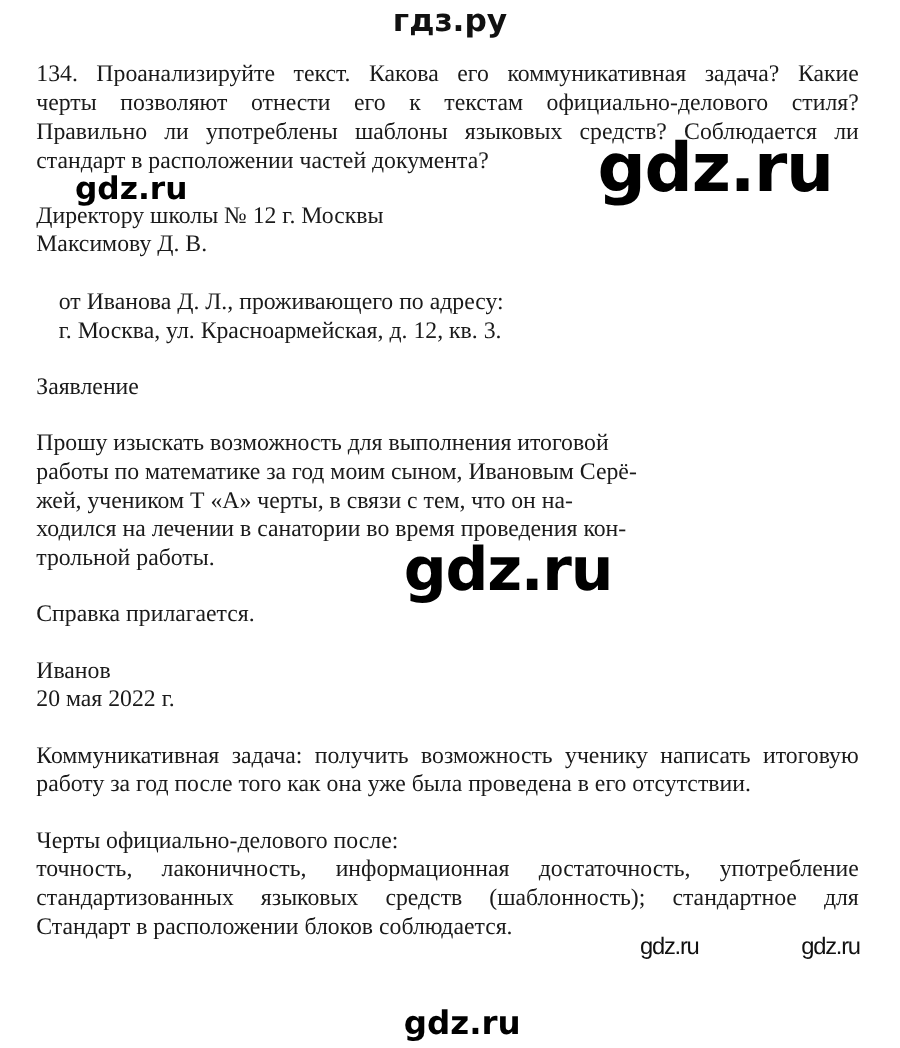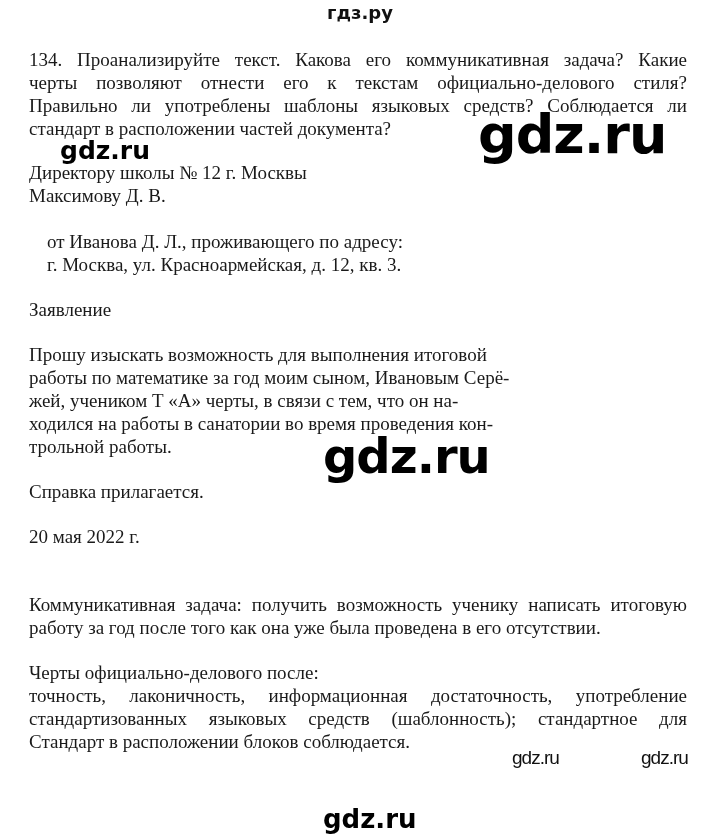--- a/index.html
+++ b/index.html
@@ -1,20 +1,20 @@
 <!DOCTYPE html>
 <html><head>
 <meta charset="utf-8">
 <style>
   html, body { margin: 0; padding: 0; background: #ffffff; }
   body { width: 720px; height: 838px; position: relative; overflow: hidden; }
   .page { position: absolute; left: 0; top: 0; width: 720px; height: 838px; background: #fff; }
   .site-header {
     position: absolute; left: 0; top: 2px; width: 720px; text-align: center;
-    font-family: "DejaVu Sans", sans-serif; font-weight: bold; font-size: 18px; color: #111;
+    font-family: "DejaVu Sans", sans-serif; font-weight: bold; font-size: 25px; color: #111;
     letter-spacing: 0px;
   }
   .serif {
     font-family: "Liberation Serif", serif; font-size: 19px; color: #1a1a1a;
     line-height: 23px; position: absolute; left: 29px;
   }
   .line { display: block; white-space: nowrap; }
   .jline { display: block; text-align: justify; text-align-last: justify; }
   .wm {
     position: absolute; font-family: "DejaVu Sans", sans-serif; font-weight: bold; color: #000;
@@ -45,27 +45,28 @@
     <span class="line">от Иванова Д. Л., проживающего по адресу:</span>
     <span class="line">г. Москва, ул. Красноармейская, д. 12, кв. 3.</span>
   </div>
 
   <div class="serif" style="top:298px;">Заявление</div>
 
   <div class="serif" style="top:343px;">
     <span class="line">Прошу изыскать возможность для выполнения итоговой</span>
     <span class="line">работы по математике за год моим сыном, Ивановым Серё-</span>
     <span class="line">жей, учеником Т «А» черты, в связи с тем, что он на-</span>
-    <span class="line">ходился на работы в санатории во время проведения кон-</span>
+    <span class="line">ходился на лечении в санатории во время проведения кон-</span>
     <span class="line">трольной работы.</span>
   </div>
 
   <div class="serif" style="top:480px;">Справка прилагается.</div>
 
   <div class="serif" style="top:525px;">
+    <span class="line">Иванов</span>
     <span class="line">20 мая 2022 г.</span>
   </div>
 
   <div class="serif" style="top:593px; width:658px;">
     <span class="jline">Коммуникативная задача: получить возможность ученику написать итоговую</span>
     <span class="line">работу за год после того как она уже была проведена в его отсутствии.</span>
   </div>
 
   <div class="serif" style="top:661px; width:658px;">
     <span class="line">Черты официально-делового после:</span>

